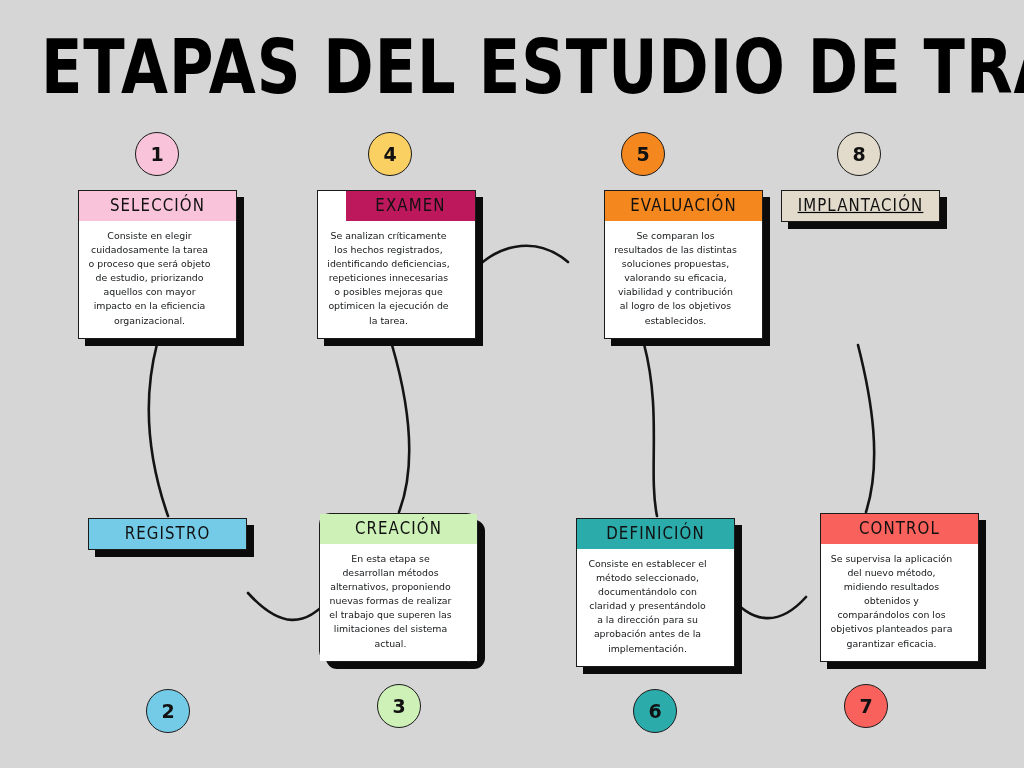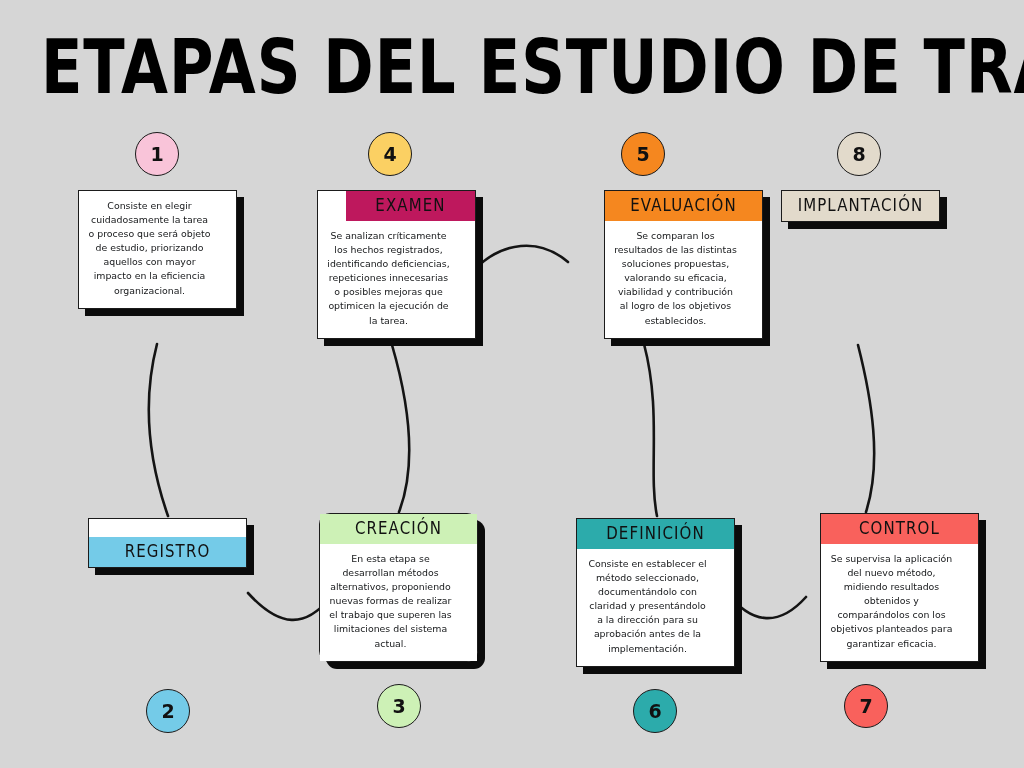--- a/index.html
+++ b/index.html
@@ -139,45 +139,48 @@
     <span>4</span>
   </div>
   <div class="num-circle" style="left: 621px; top: 132px; background: rgb(245, 135, 31);">
     <span>5</span>
   </div>
   <div class="num-circle" style="left: 837px; top: 132px; background: rgb(226, 218, 203);">
     <span>8</span>
   </div>
 
   <div class="card" style="left:78px; top:190px;">
+    <div class="card-head-wrap" style="background: rgb(249, 196, 217);">
+      <div class="card-head">SELECCIÓN</div>
+    </div>
     <div class="card-body">Consiste en elegir cuidadosamente la tarea o proceso que será objeto de estudio, priorizando aquellos con mayor impacto en la eficiencia organizacional.</div>
   </div>
 
   <div class="card" style="left:317px; top:190px;">
     <div class="card-head-wrap" style="background: #be185d; margin-left: 28px;">
       <div class="card-head">EXAMEN</div>
     </div>
     <div class="card-body">Se analizan críticamente los hechos registrados, identificando deficiencias, repeticiones innecesarias o posibles mejoras que optimicen la ejecución de la tarea.</div>
   </div>
 
   <div class="card" style="left:568px; top:190px;margin-left:36px;">
     <div class="card-head-wrap" style="background: rgb(245, 135, 31);">
       <div class="card-head">EVALUACIÓN</div>
     </div>
     <div class="card-body">Se comparan los resultados de las distintas soluciones propuestas, valorando su eficacia, viabilidad y contribución al logro de los objetivos establecidos.</div>
   </div>
 
   <div class="card" style="left:781px; top:190px;">
-    <div class="card-head-wrap" style="background: rgb(226, 218, 203);">
+    <div class="card-head-wrap" style="background: rgb(226, 218, 203); text-decoration: underline;">
       <div class="card-head">IMPLANTACIÓN</div>
     </div>
   </div>
 
   <div class="card" style="left:88px; top:518px;">
-    <div class="card-head-wrap" style="background: rgb(116, 203, 232); margin-top: 18px;">
+    <div class="card-head-wrap" style="background: rgb(116, 203, 232);">
       <div class="card-head">REGISTRO</div>
     </div>
   </div>
 
   <div class="card" style="left:319px; top:513px;border-radius:11px;">
     <div class="card-head-wrap" style="background: rgb(205, 241, 182);">
       <div class="card-head">CREACIÓN</div>
     </div>
     <div class="card-body">En esta etapa se desarrollan métodos alternativos, proponiendo nuevas formas de realizar el trabajo que superen las limitaciones del sistema actual.</div>
   </div>

